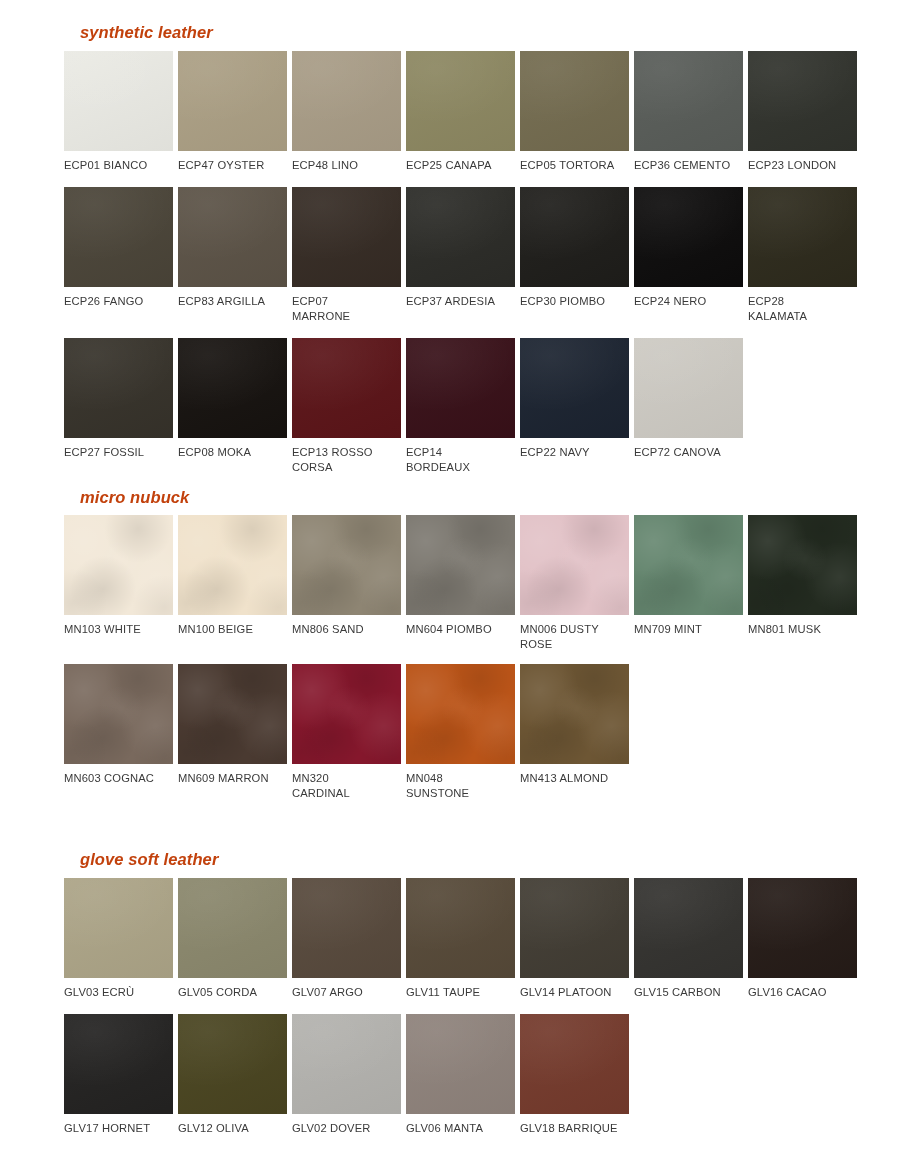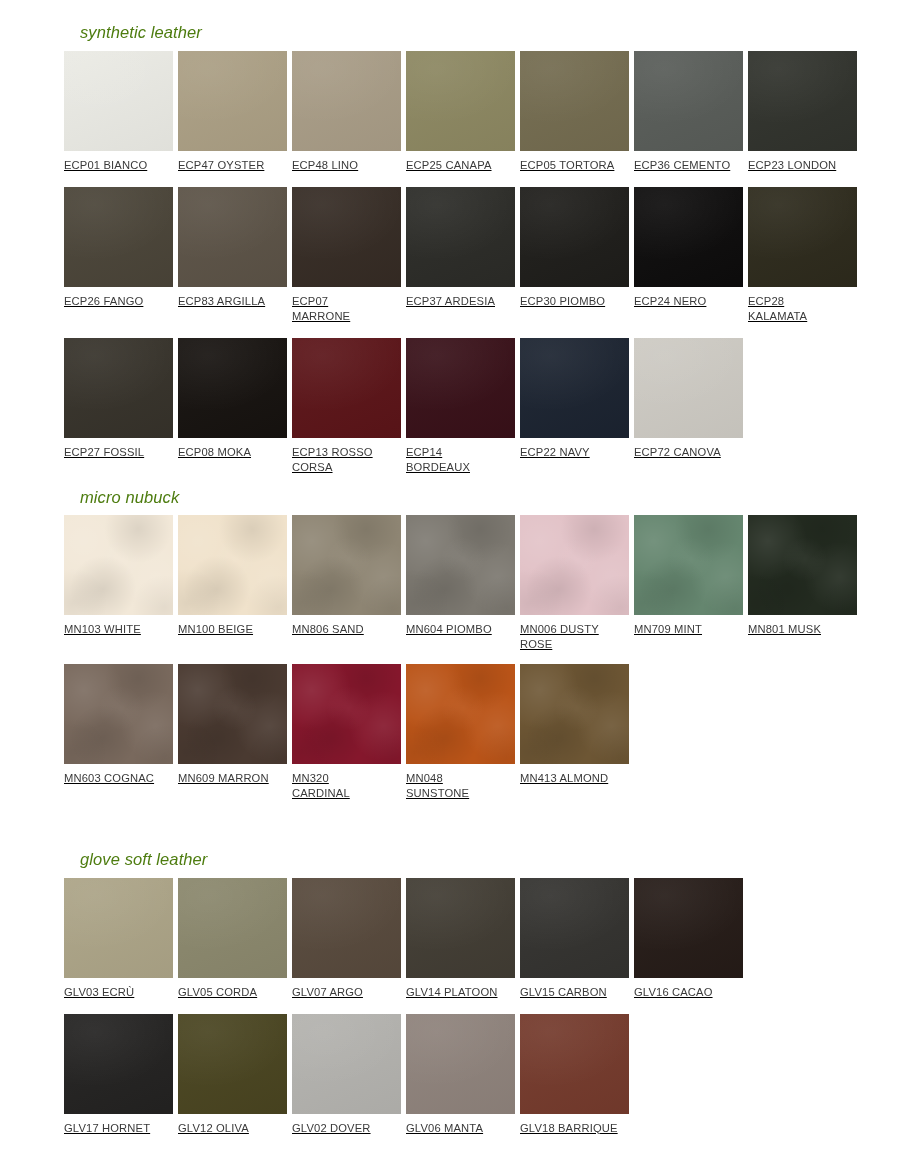--- a/index.html
+++ b/index.html
@@ -25,33 +25,32 @@
   }
 
   .section {
     padding-left: 64px;
     padding-right: 40px;
   }
 
   .section-title {
     font-style: italic;
     font-size: 16.5px;
-    color: #4d7c0f;
+    color: #c2410c;
     letter-spacing: 0.1px;
-    font-weight: 400;
+    font-weight: 700;
     margin: 0 0 10px 16px;
     line-height: 1;
   }
 
   .swatch-row {
     display: flex;
     flex-wrap: nowrap;
     gap: 5px;
     margin-bottom: 12px;
-    text-decoration: underline;
   }
 
   .swatch-cell {
     width: 109px;
     flex: 0 0 109px;
     display: flex;
     flex-direction: column;
   }
 
   .swatch-chip {
@@ -270,20 +269,24 @@
           </div>
           <div class="swatch-cell">
             <div class="swatch-chip tex-smooth" style="background-color: rgb(138, 135, 108);"></div>
             <div class="swatch-label">GLV05 CORDA</div>
           </div>
           <div class="swatch-cell">
             <div class="swatch-chip tex-smooth" style="background-color: rgb(87, 73, 60);"></div>
             <div class="swatch-label">GLV07 ARGO</div>
           </div>
           <div class="swatch-cell">
+            <div class="swatch-chip tex-smooth" style="background-color: rgb(86, 73, 56);"></div>
+            <div class="swatch-label">GLV11 TAUPE</div>
+          </div>
+          <div class="swatch-cell">
             <div class="swatch-chip tex-smooth" style="background-color: rgb(65, 60, 51);"></div>
             <div class="swatch-label">GLV14 PLATOON</div>
           </div>
           <div class="swatch-cell">
             <div class="swatch-chip tex-smooth" style="background-color: rgb(51, 50, 47);"></div>
             <div class="swatch-label">GLV15 CARBON</div>
           </div>
           <div class="swatch-cell">
             <div class="swatch-chip tex-smooth" style="background-color: rgb(37, 27, 23);"></div>
             <div class="swatch-label">GLV16 CACAO</div>

